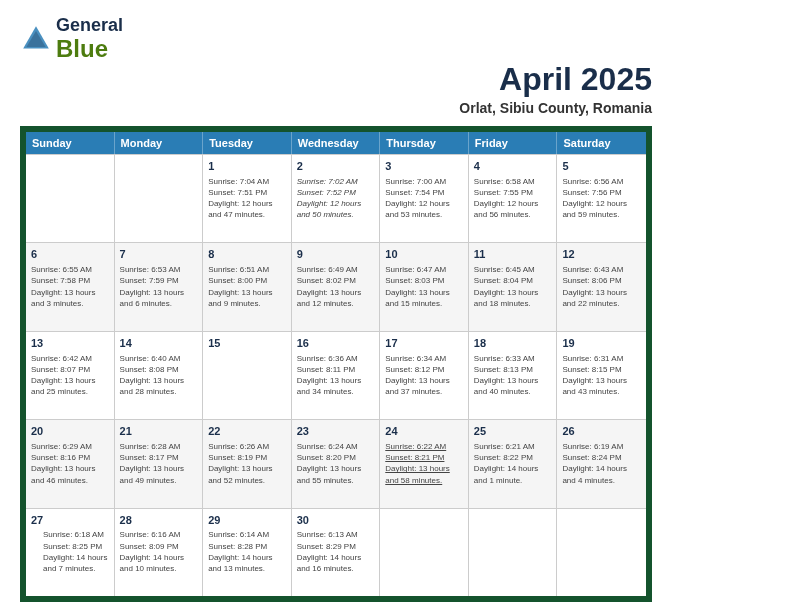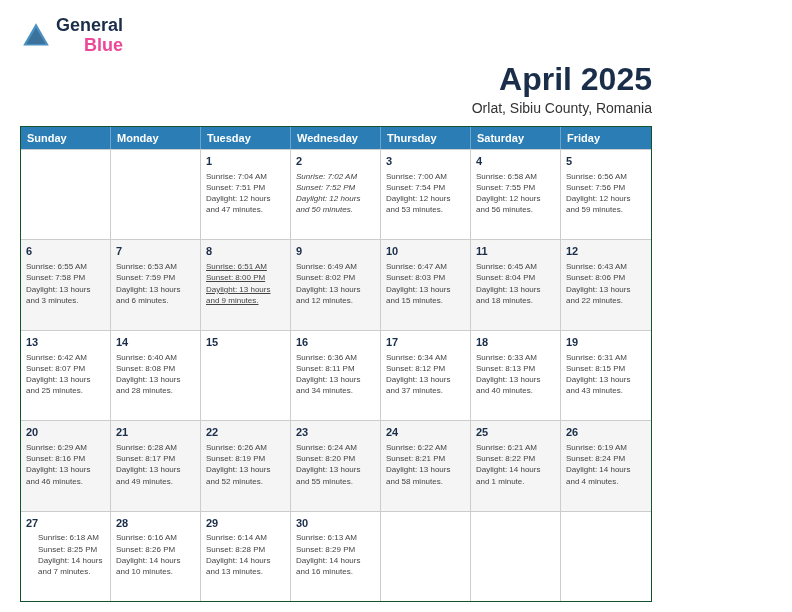--- a/index.html
+++ b/index.html
@@ -32,48 +32,48 @@
       display: flex;
       flex-direction: column;
       line-height: 1.1;
     }
     .logo-general {
       font-size: 18px;
       font-weight: bold;
       color: #1a2e4a;
     }
     .logo-blue {
-      font-size: 18px;
-      font-weight: bold;
-      color: #ec4899;
-      text-align: right;
+      font-size: 24px;
+      font-weight: bold;
+      color: #4d7c0f;
     }
     .logo-icon {
       width: 32px;
       height: 32px;
     }
     .title-block {
       text-align: right;
       margin-top: 45px;
     }
     .month-title {
       font-size: 32px;
       font-weight: bold;
       color: #1a2e4a;
     }
     .location {
       font-size: 14px;
       color: #333;
       margin-top: 2px;
+      font-weight: bold;
     }
     .calendar {
       flex: 1;
       display: flex;
       flex-direction: column;
-      border: 1px solid #14532d;
+      border: 6px solid #14532d;
     }
     .cal-header {
       display: grid;
       grid-template-columns: repeat(7, 1fr);
       background: #2a7db5;
     }
     .cal-header-cell {
       color: #fff;
       font-size: 11px;
       font-weight: bold;
@@ -138,22 +138,22 @@
     </div>
   </div>
 
   <div class="calendar">
     <div class="cal-header">
     <div class="cal-header-cell">Sunday</div>
         <div class="cal-header-cell">Monday</div>
         <div class="cal-header-cell">Tuesday</div>
         <div class="cal-header-cell">Wednesday</div>
         <div class="cal-header-cell">Thursday</div>
+        <div class="cal-header-cell">Friday</div>
         <div class="cal-header-cell">Saturday</div>
-        <div class="cal-header-cell">Friday</div>
       </div>
     <div class="cal-body">
     <div class="cal-week">
           <div class="cal-cell empty"></div>
           <div class="cal-cell empty"></div>
           <div class="cal-cell">
             <div class="day-num">1</div>
             <div class="day-info" style="white-space: pre-line;">Sunrise: 7:04 AM
 Sunset: 7:51 PM
 Daylight: 12 hours and 47 minutes.</div>
@@ -191,21 +191,21 @@
 Daylight: 13 hours and 3 minutes.</div>
           </div>
           <div class="cal-cell">
             <div class="day-num">7</div>
             <div class="day-info" style="white-space: pre-line;">Sunrise: 6:53 AM
 Sunset: 7:59 PM
 Daylight: 13 hours and 6 minutes.</div>
           </div>
           <div class="cal-cell">
             <div class="day-num">8</div>
-            <div class="day-info" style="white-space: pre-line; text-decoration: underline;">Sunrise: 6:51 AM
+            <div class="day-info" style="white-space: pre-line;">Sunrise: 6:51 AM
 Sunset: 8:00 PM
 Daylight: 13 hours and 9 minutes.</div>
           </div>
           <div class="cal-cell">
             <div class="day-num">9</div>
             <div class="day-info" style="white-space: pre-line;">Sunrise: 6:49 AM
 Sunset: 8:02 PM
 Daylight: 13 hours and 12 minutes.</div>
           </div>
           <div class="cal-cell">
@@ -288,21 +288,21 @@
 Daylight: 13 hours and 52 minutes.</div>
           </div>
           <div class="cal-cell">
             <div class="day-num">23</div>
             <div class="day-info" style="white-space: pre-line;">Sunrise: 6:24 AM
 Sunset: 8:20 PM
 Daylight: 13 hours and 55 minutes.</div>
           </div>
           <div class="cal-cell">
             <div class="day-num">24</div>
-            <div class="day-info" style="white-space: pre-line;">Sunrise: 6:22 AM
+            <div class="day-info" style="white-space: pre-line; text-decoration: underline;">Sunrise: 6:22 AM
 Sunset: 8:21 PM
 Daylight: 13 hours and 58 minutes.</div>
           </div>
           <div class="cal-cell">
             <div class="day-num">25</div>
             <div class="day-info" style="white-space: pre-line;">Sunrise: 6:21 AM
 Sunset: 8:22 PM
 Daylight: 14 hours and 1 minute.</div>
           </div>
           <div class="cal-cell">
@@ -315,21 +315,21 @@
         <div class="cal-week">
           <div class="cal-cell">
             <div class="day-num">27</div>
             <div class="day-info" style="white-space: pre-line; margin-left: 12px;">Sunrise: 6:18 AM
 Sunset: 8:25 PM
 Daylight: 14 hours and 7 minutes.</div>
           </div>
           <div class="cal-cell">
             <div class="day-num">28</div>
             <div class="day-info" style="white-space: pre-line;">Sunrise: 6:16 AM
-Sunset: 8:26 PM
+Sunset: 8:09 PM
 Daylight: 14 hours and 10 minutes.</div>
           </div>
           <div class="cal-cell">
             <div class="day-num">29</div>
             <div class="day-info" style="white-space: pre-line;">Sunrise: 6:14 AM
 Sunset: 8:28 PM
 Daylight: 14 hours and 13 minutes.</div>
           </div>
           <div class="cal-cell">
             <div class="day-num">30</div>

